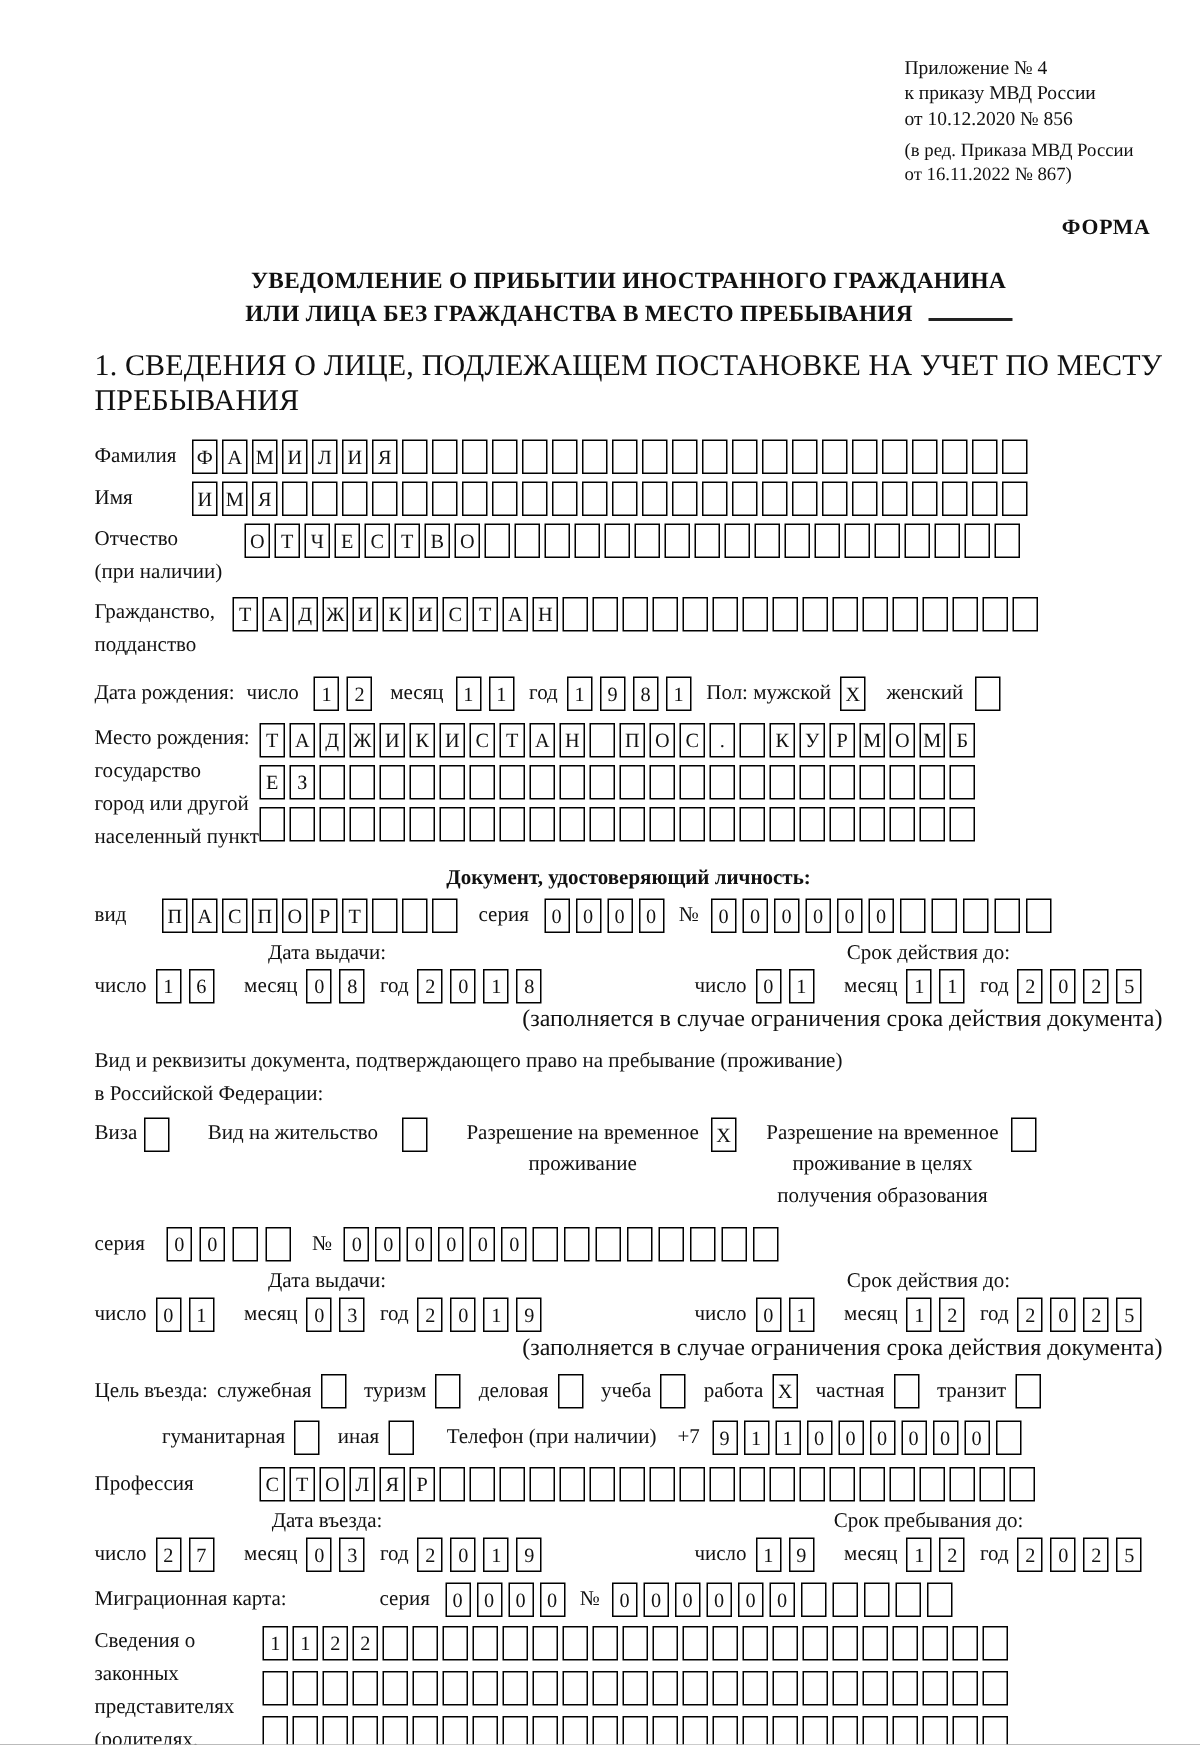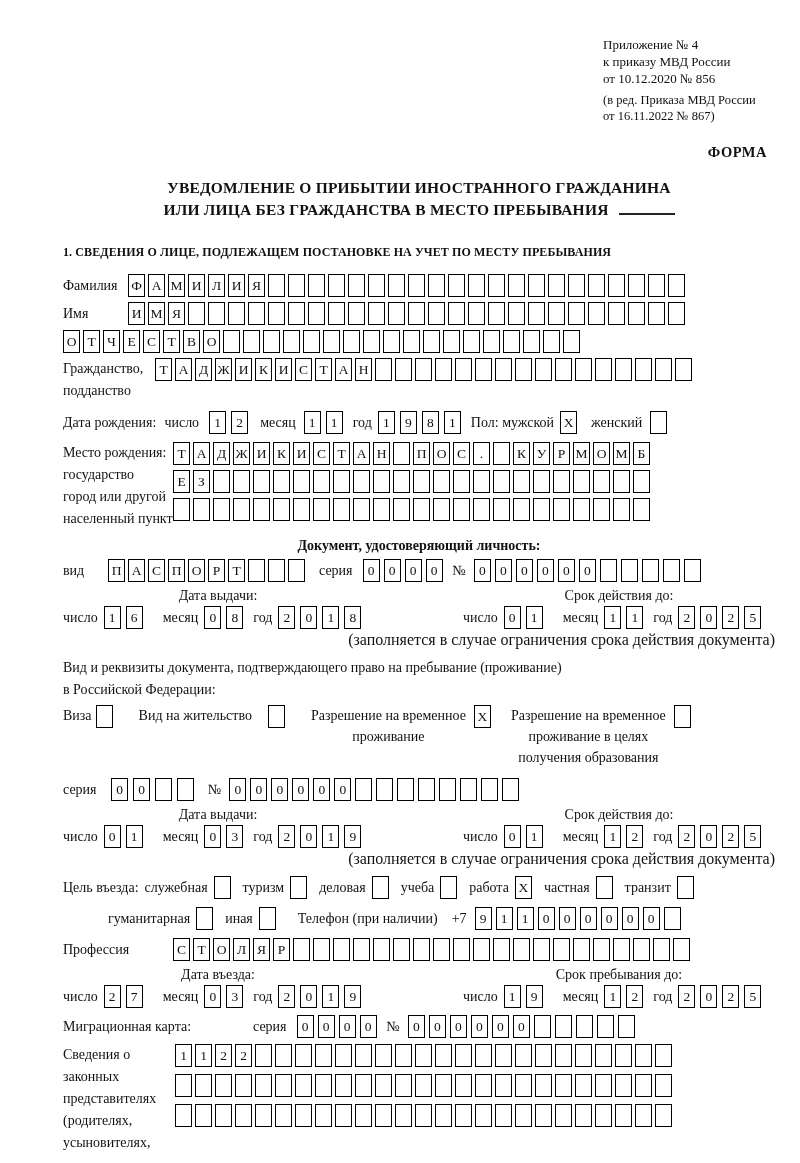--- a/index.html
+++ b/index.html
@@ -7,21 +7,21 @@
   .page {
     width:800px; height:1163px; margin:0 auto; background:#ffffff;
     font-family:"Liberation Serif","DejaVu Serif",serif; color:#111;
     padding:36px 25px 10px 63px; overflow:hidden; position:relative;
   }
   .ref-block { width:172px; margin-left:auto; font-size:13px; line-height:17px; }
   .ed-block  { width:172px; margin-left:auto; font-size:12.5px; line-height:16px; margin-top:5px; }
   .forma { text-align:right; font-weight:bold; font-size:14.5px; margin-top:20px; padding-right:8px; letter-spacing:0.5px; }
   .title { text-align:center; font-weight:bold; font-size:15.5px; line-height:22px; margin-top:16px; letter-spacing:0.2px; }
   .blank-line { display:inline-block; width:56px; border-bottom:2px solid #222; height:12px; margin-left:10px; }
-  .sec-head { font-weight:bold; font-size:12px; margin-top:24px; letter-spacing:0.1px; }
+  .sec-head { font-weight:normal; font-size:20px; margin-top:12px; letter-spacing:0.1px; }
 
   .f-row { display:flex; align-items:center; margin-top:5px; }
   .f-row-top { display:flex; align-items:flex-start; margin-top:5px; }
   .lbl { font-size:14px; line-height:21px; flex:0 0 auto; }
   .lblcol { flex:0 0 auto; font-size:14px; line-height:22px; }
   .w65  { width:65px; }  .w100 { width:100px; } .w92 { width:92px; }
   .w110 { width:110px; } .w112 { width:112px; }
 
   .cells { display:flex; gap:3px; flex:0 0 auto; }
   .cell {
@@ -140,20 +140,24 @@
         <span class="cell"></span>
         <span class="cell"></span>
         <span class="cell"></span>
         <span class="cell"></span>
         <span class="cell"></span>
         <span class="cell"></span>
       </span>
   </div>
 
   <div class="f-row-top">
+    <div class="lblcol w100">
+      <div>Отчество</div>
+      <div>(при наличии)</div>
+    </div>
     <span class="cells">
         <span class="cell">О</span>
         <span class="cell">Т</span>
         <span class="cell">Ч</span>
         <span class="cell">Е</span>
         <span class="cell">С</span>
         <span class="cell">Т</span>
         <span class="cell">В</span>
         <span class="cell">О</span>
         <span class="cell"></span>

